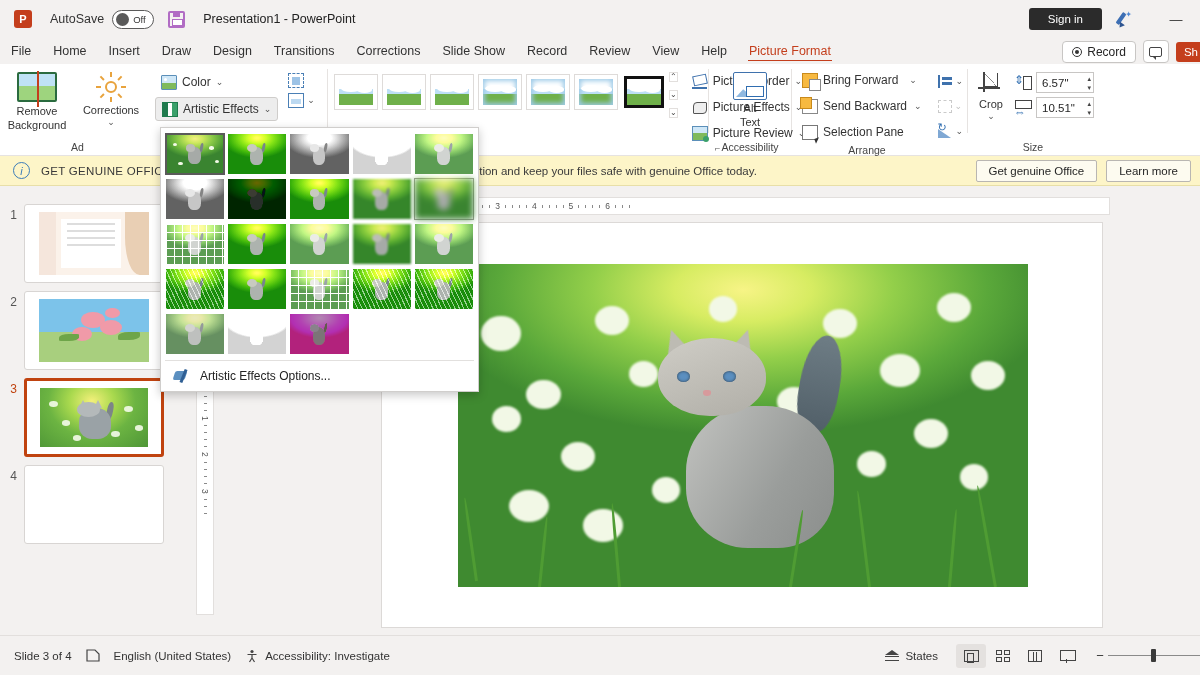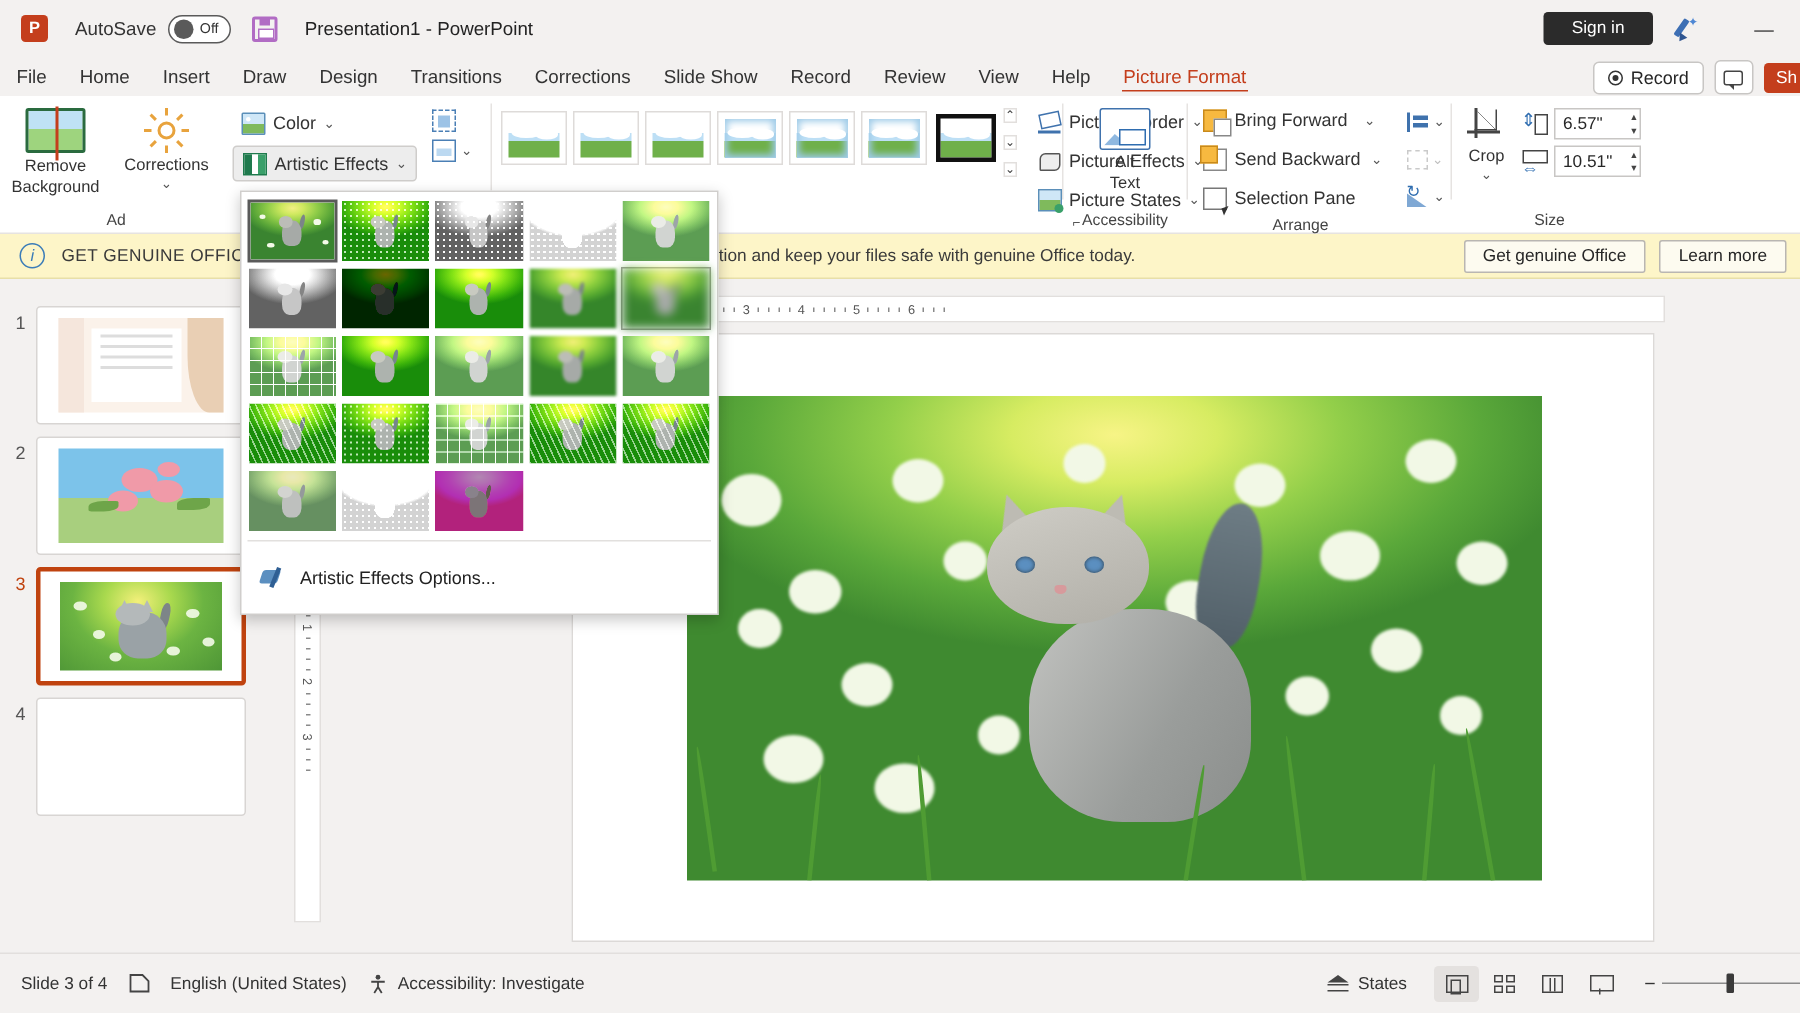--- a/index.html
+++ b/index.html
@@ -382,21 +382,21 @@
     content:''; position:absolute; inset:0;
     background-image: repeating-linear-gradient(65deg, rgba(255,255,255,.5) 0 1px, transparent 1px 4px);
   }
   .ae-dot-ov::after {
     content:''; position:absolute; inset:0;
     background-image: radial-gradient(rgba(255,255,255,.65) 22%, transparent 23%);
     background-size: 4px 4px;
   }
   #ae-footer {
     margin-top: 5px; border-top: 1px solid #e2e0de;
-    height: 49px; display:flex; align-items:center; gap:9px; padding-left: 9px;
+    height: 31px; display:flex; align-items:center; gap:9px; padding-left: 9px;
   }
   .ae-opt-ico { width:17px; height:15px; position:relative; }
   .ae-opt-ico::before{content:'';position:absolute;left:0;top:2px;width:12px;height:9px;background:#5b8fc0;transform:skewX(-18deg);border-radius:2px;}
   .ae-opt-ico::after{content:'';position:absolute;left:8px;top:0;width:3px;height:14px;background:#2f5f94;transform:rotate(22deg);}
   #ae-footer .lbl { font-size: 12px; color:#222; }
 
   
   #statusbar {
     position:absolute; bottom:0; left:0; width:100%; height:40px;
     background:#f3f1f0; border-top:1px solid #e2dfdd;
@@ -570,21 +570,21 @@
           <span>Picture Border</span>
           <span class="chev">⌄</span>
         </div>
         <div class="smallbtn">
           <span class="ico16 ico-effects"></span>
           <span>Picture Effects</span>
           <span class="chev">⌄</span>
         </div>
         <div class="smallbtn">
           <span class="ico16 ico-layout"></span>
-          <span>Picture States</span>
+          <span>Picture Review</span>
           <span class="chev">⌄</span>
         </div>
       </div>
     </div>
     <div class="glabel" style="width:200px">Picture Styles</div>
   </div>
 
   <div class="gsep"></div>
 
   <div class="rgroup" style="width:82px">

